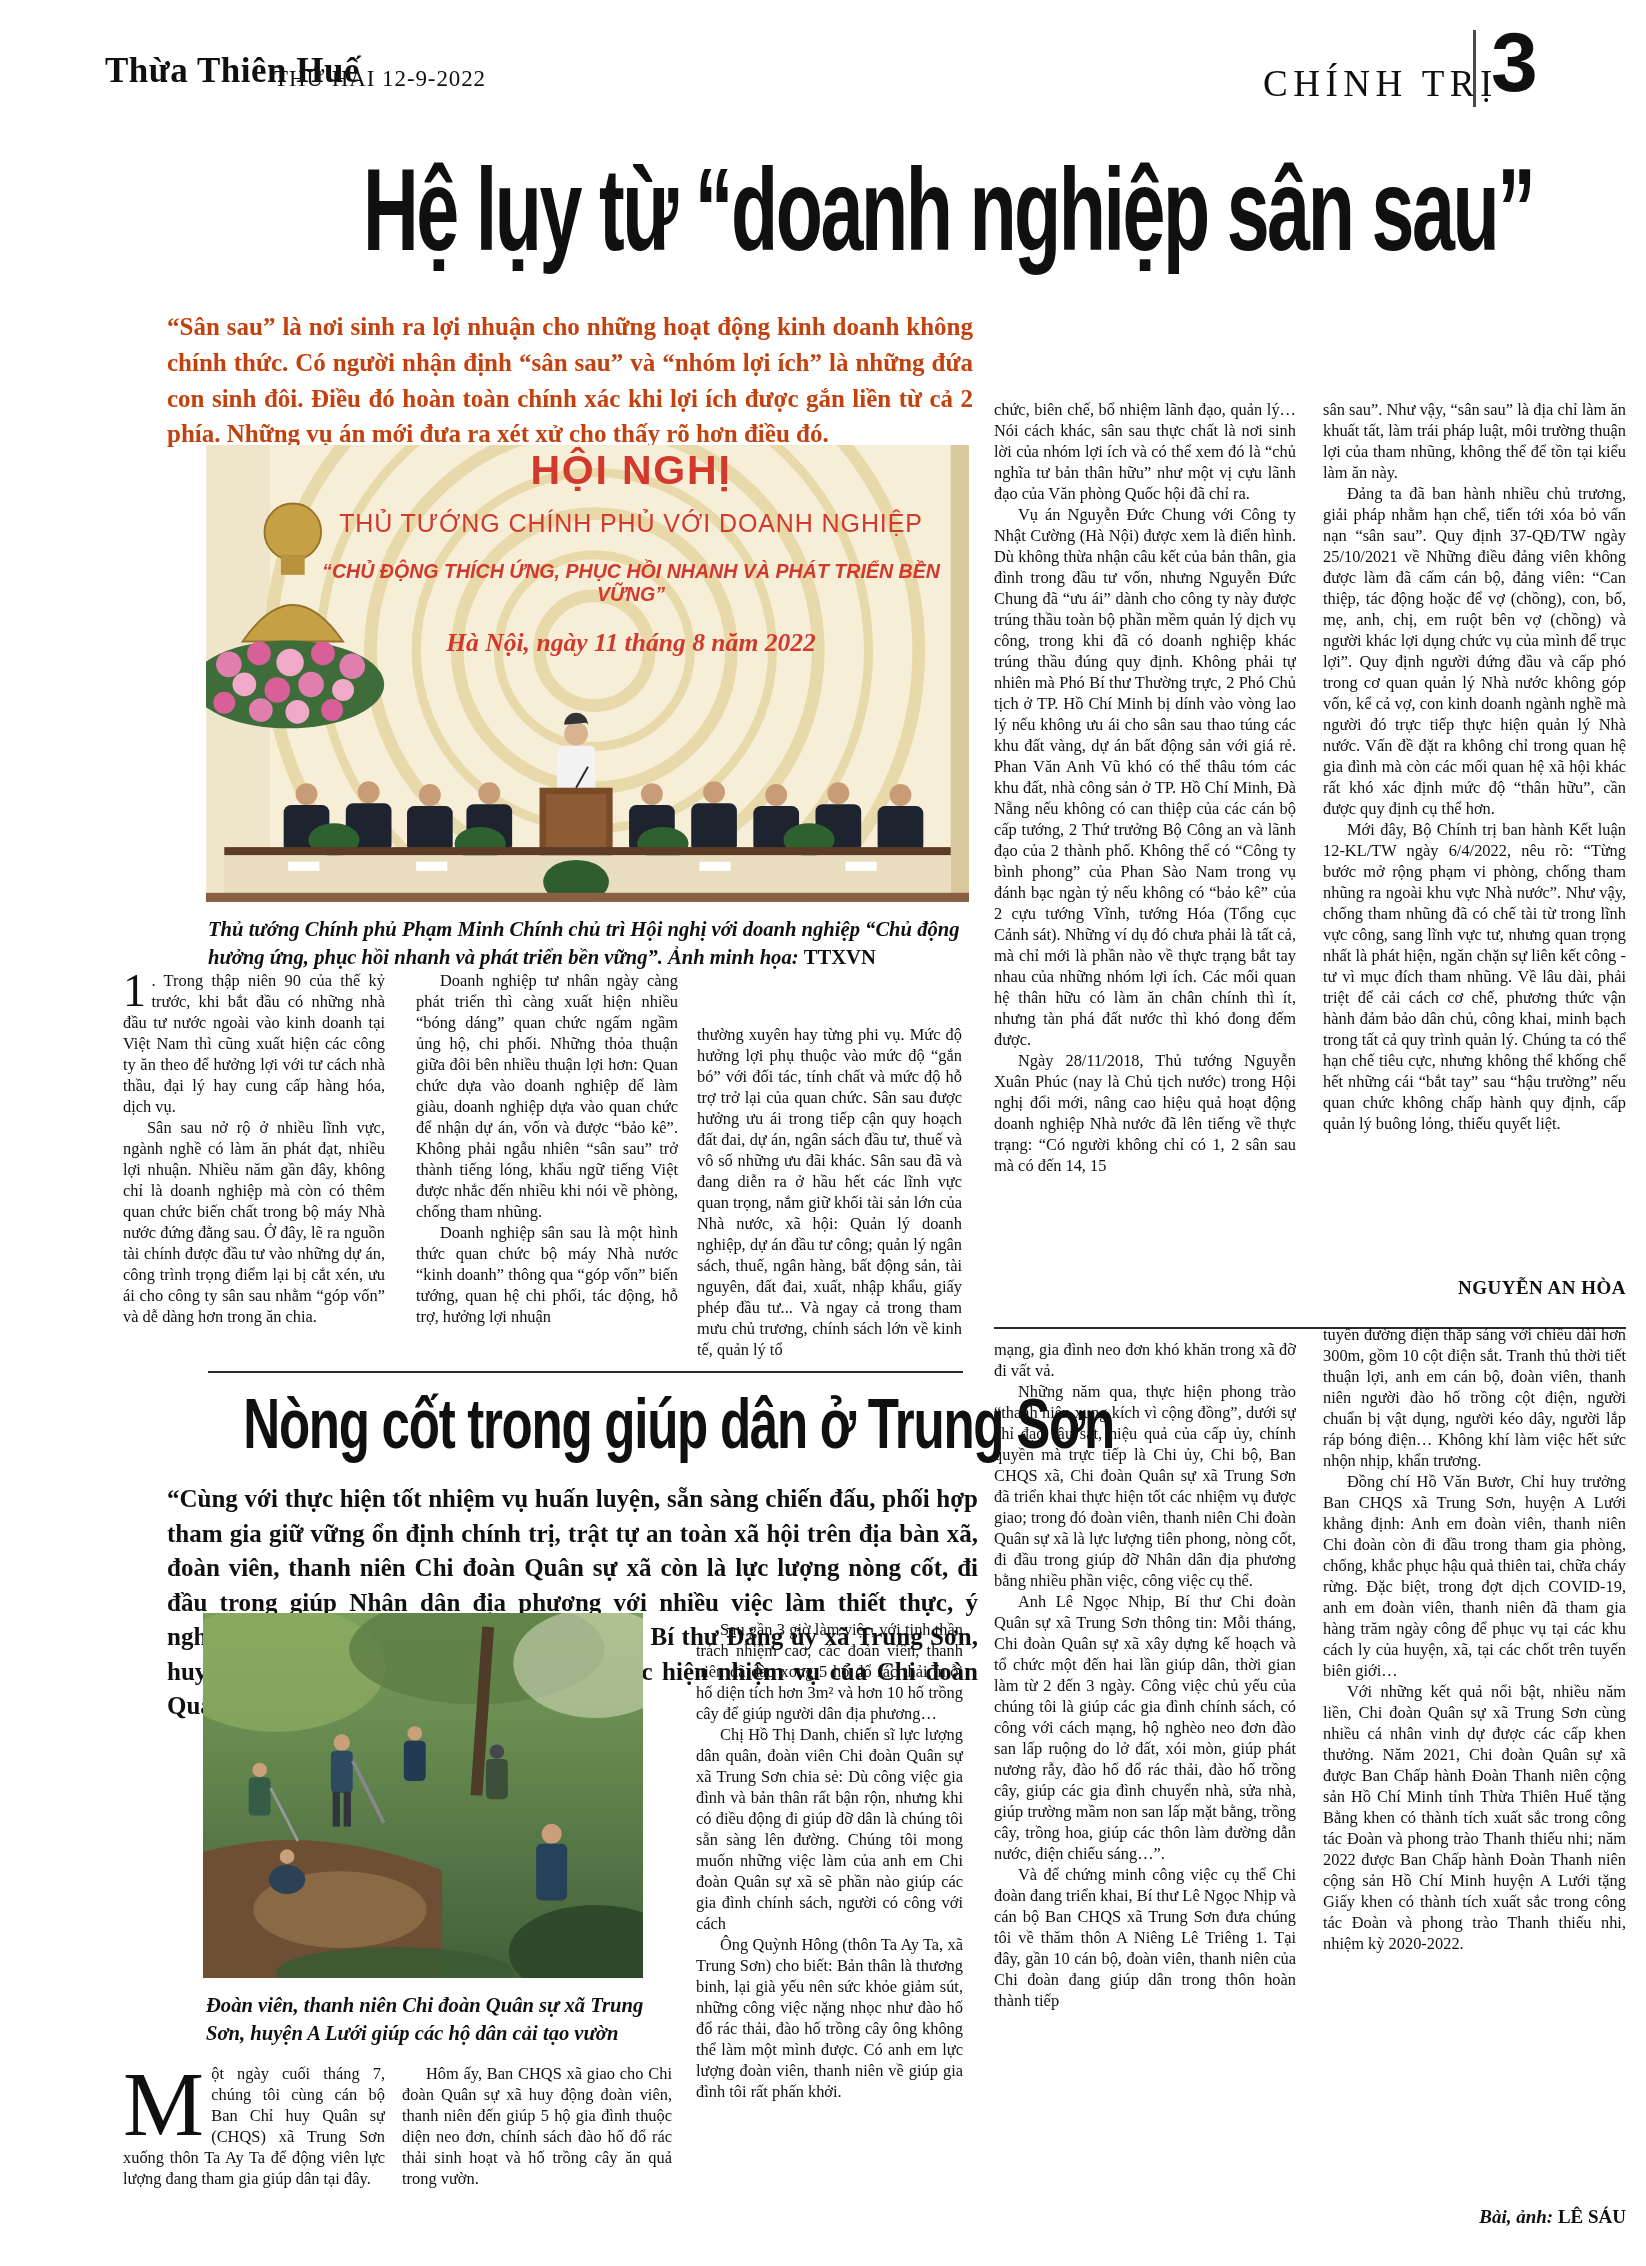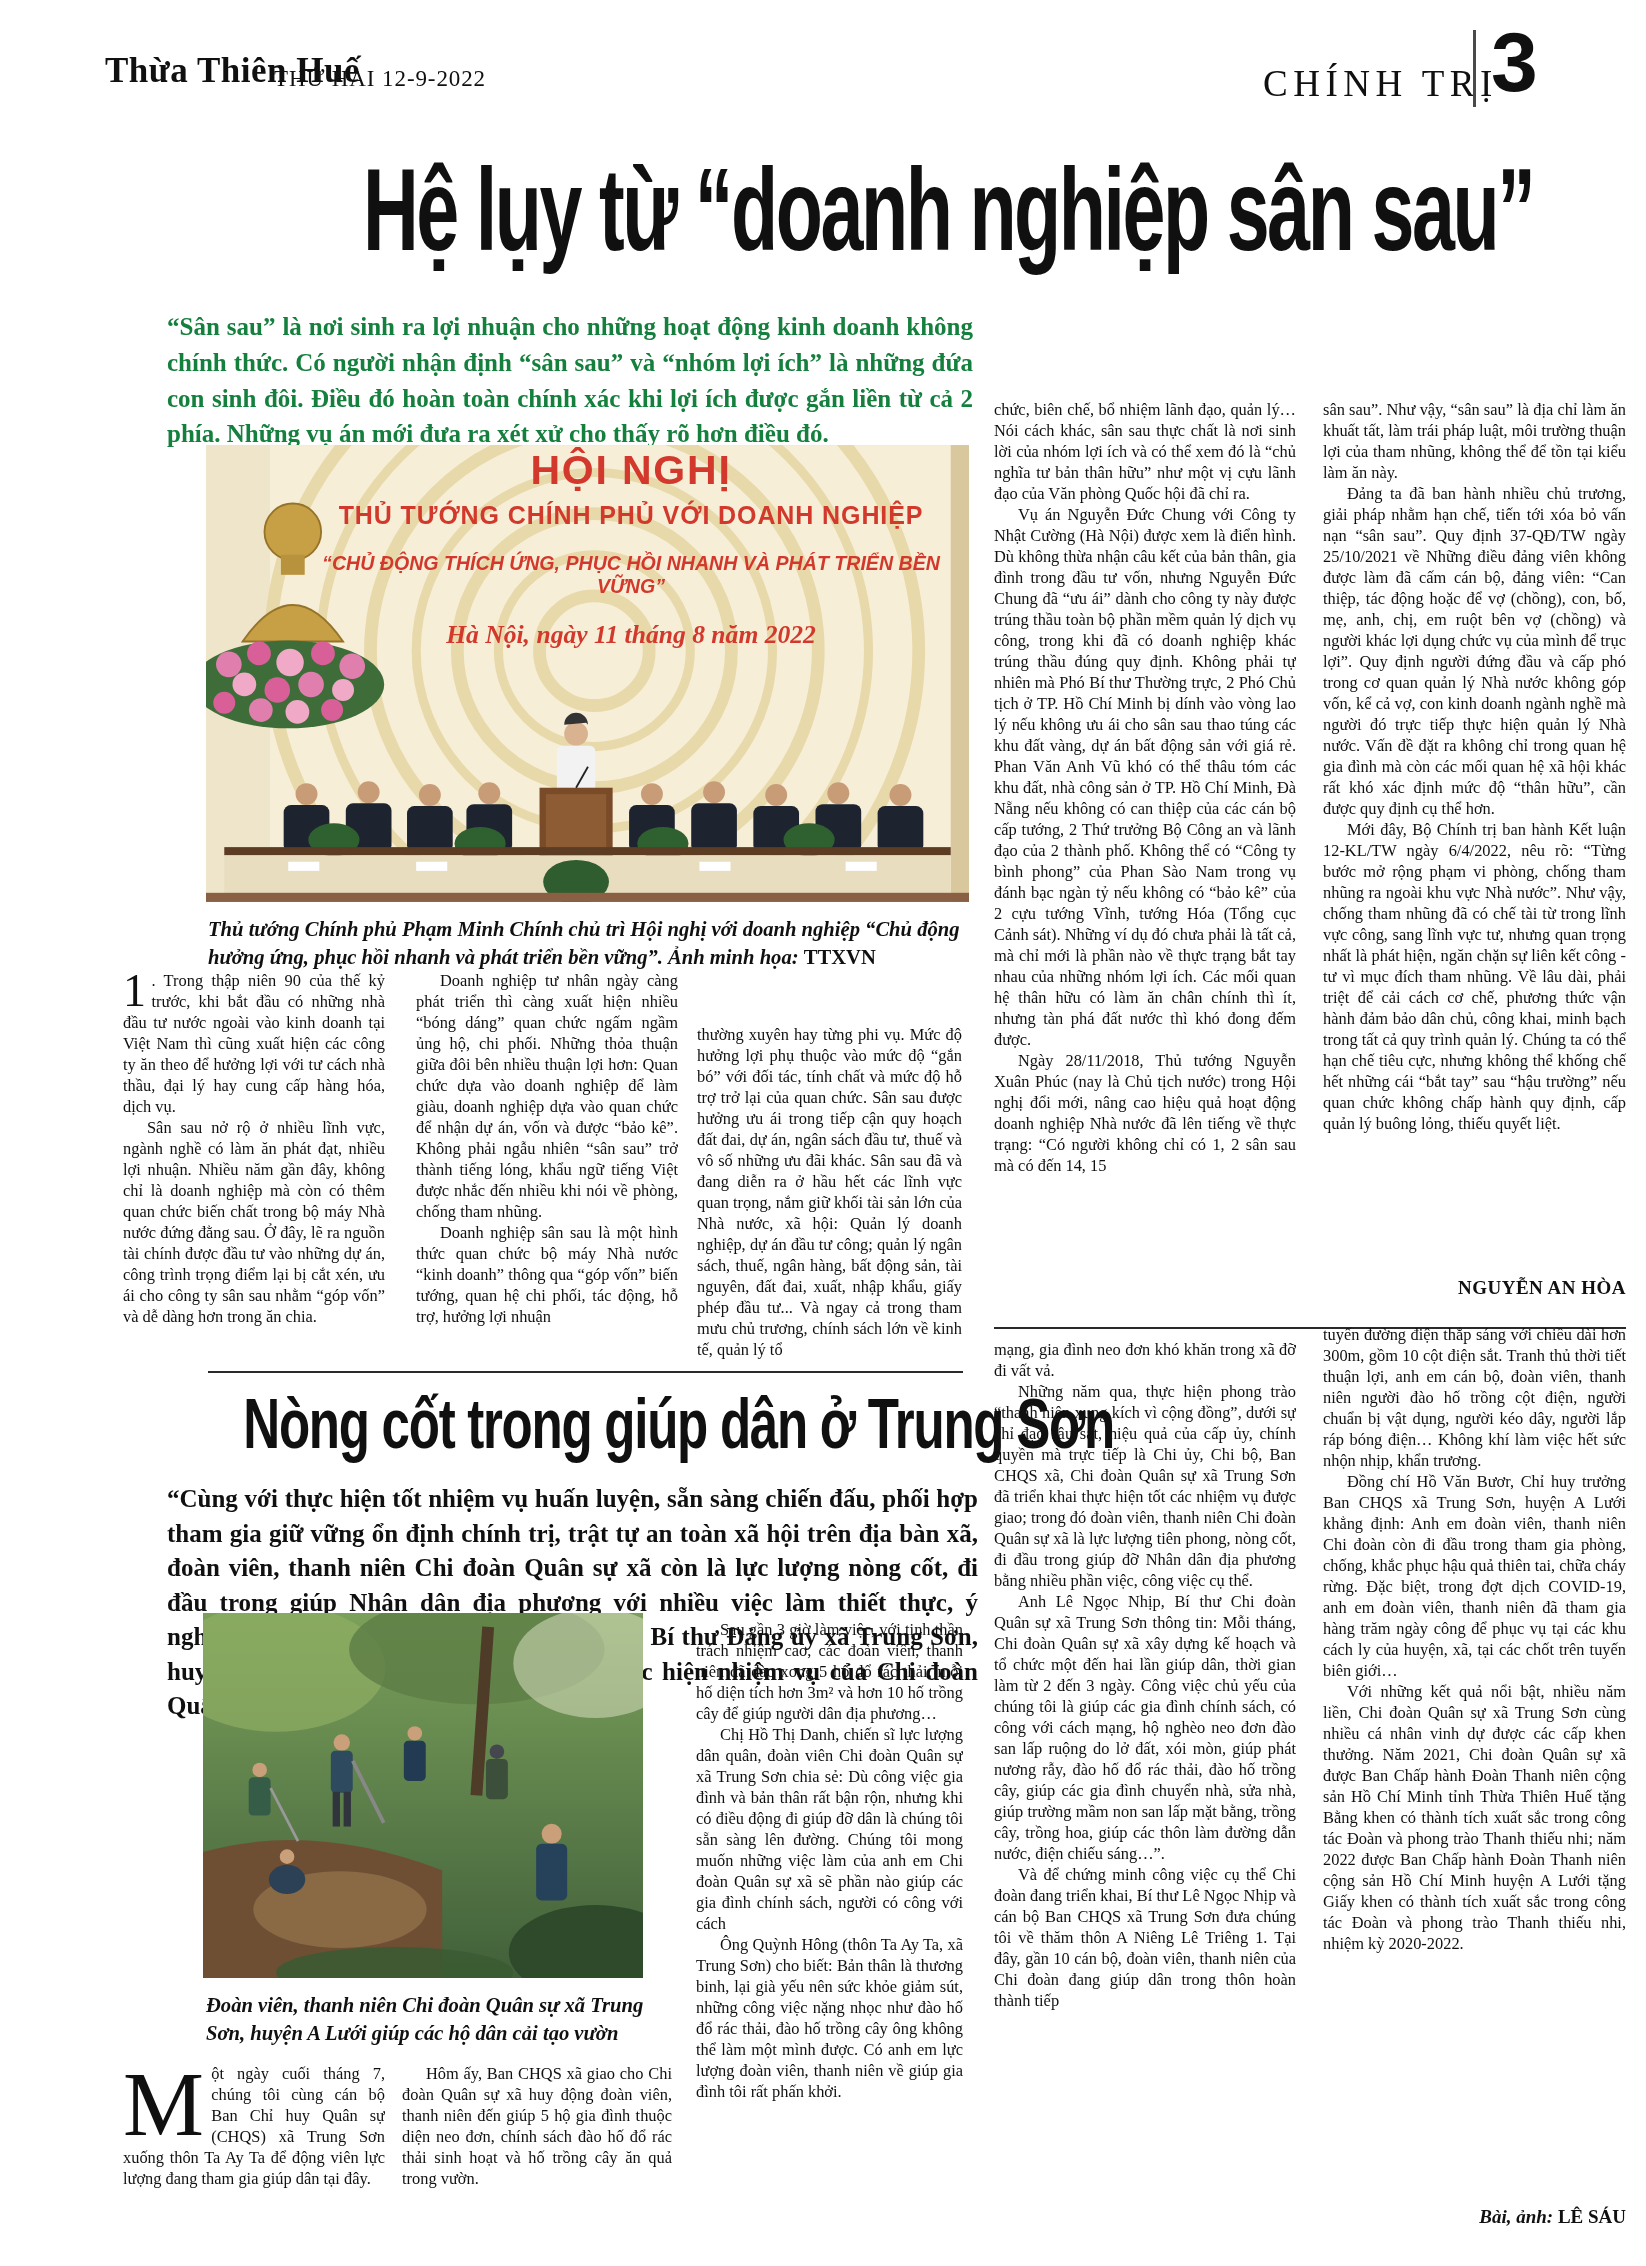--- a/index.html
+++ b/index.html
@@ -20,30 +20,30 @@
 
   
   .headline1 {
     left:119px; top:143px; width:1435px; text-align:center; white-space:nowrap;
     font-family:"Liberation Sans","DejaVu Sans",sans-serif; font-weight:bold;
     font-size:117px; line-height:1.15; letter-spacing:-3.7px;
     transform:scaleX(0.66); transform-origin:50% 0;
   }
   .lead {
     left:167px; top:309px; width:806px; font-size:25px; font-weight:bold;
-    color:#15803d; line-height:1.43; text-align:justify;
+    color:#c2410c; line-height:1.43; text-align:justify;
   }
 
   
   .photo1 { left:206px; top:445px; width:763px; height:457px; overflow:hidden; background:#86efac; }
   .photo1 svg { position:absolute; left:0; top:0; }
   .banner { position:absolute; left:96px; top:0; width:658px; text-align:center;
     font-family:"Liberation Sans","DejaVu Sans",sans-serif; color:#d2392c; }
   .banner-l1 { font-size:41px; font-weight:bold; margin-top:1.8px; letter-spacing:1.8px; }
-  .banner-l2 { font-size:25px; font-weight:bold; margin-top:7px; letter-spacing:0.9px; }
+  .banner-l2 { font-size:25px; font-weight:normal; margin-top:15px; letter-spacing:0.9px; }
   .banner-l3 { font-size:19.6px; font-weight:bold; font-style:italic; margin-top:22px; }
   .banner-l4 { font-family:"Liberation Serif",serif; font-size:25.6px; font-weight:bold; font-style:italic; margin-top:22px; }
 
   .caption1 { left:208px; top:916px; width:777px; font-size:20.6px; font-weight:bold; font-style:italic; line-height:1.35; }
   .caption1 .credit { font-style:normal; }
 
   
   .col { position:absolute; font-size:16.4px; line-height:1.28; text-align:justify; overflow:hidden; }
   .col p { text-indent:24px; }
   .col p.cont { text-indent:0; }

